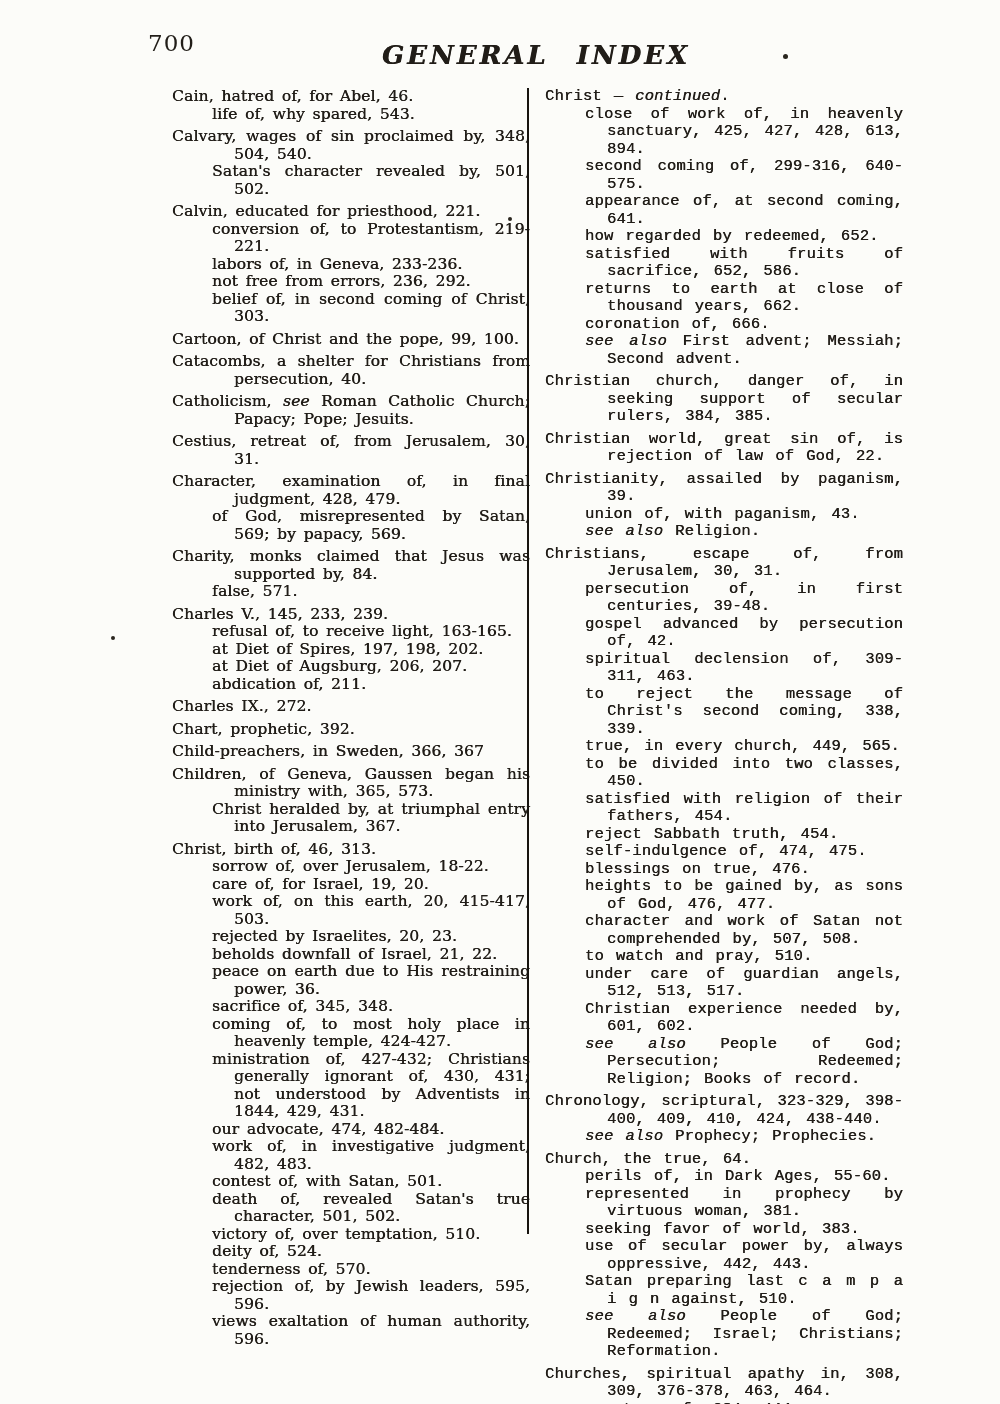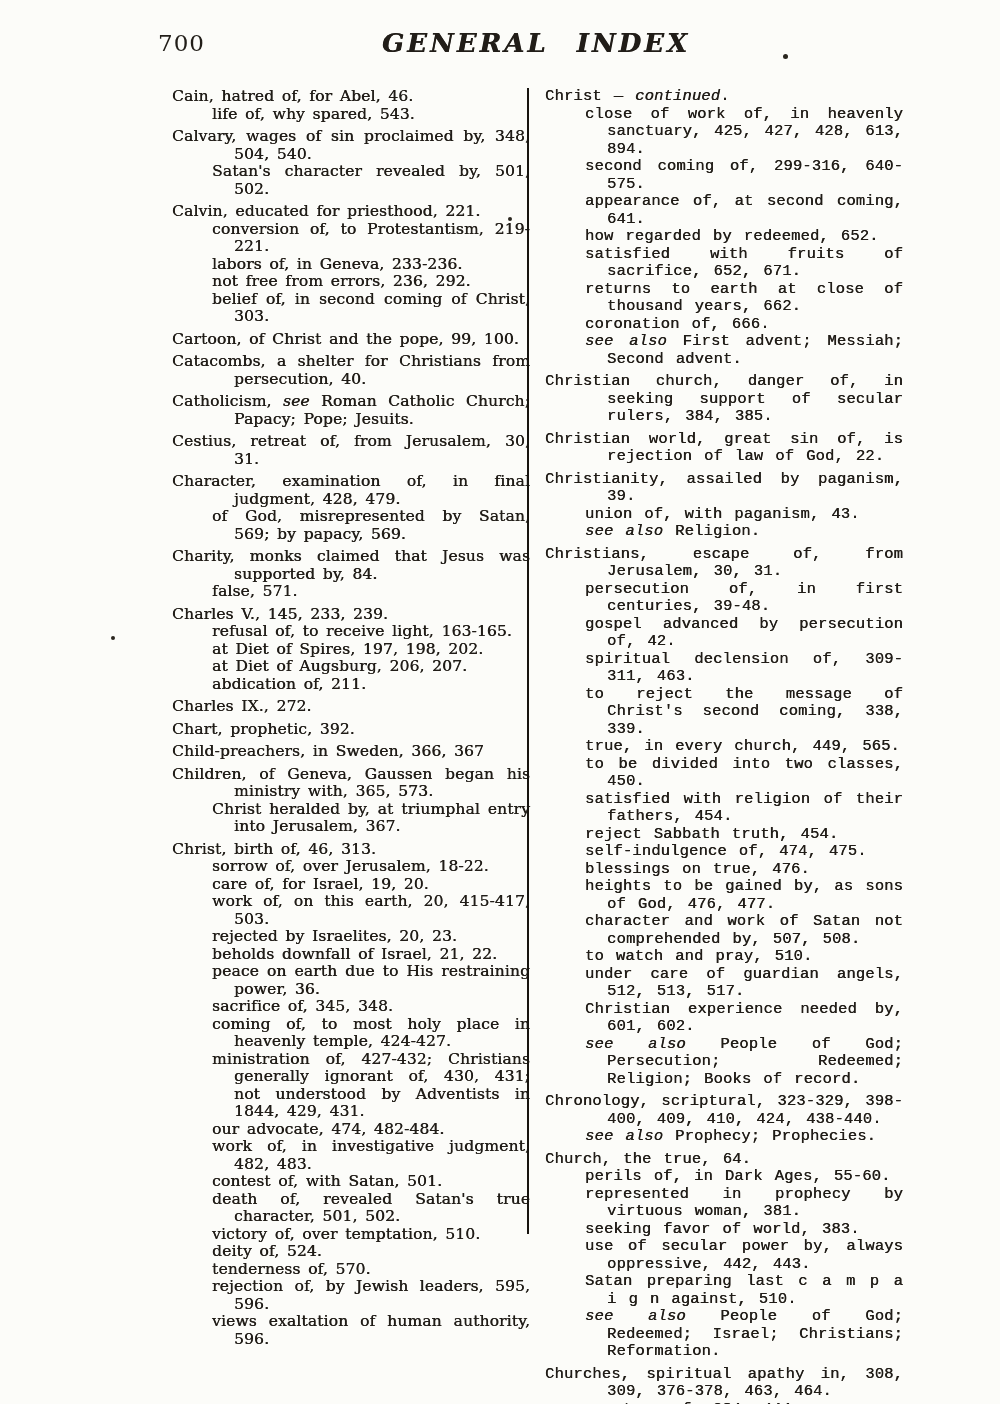--- a/index.html
+++ b/index.html
@@ -8,31 +8,31 @@
     position: relative;
     width: 1000px;
     height: 1404px;
     background: #fcfcf9;
     color: #211d18;
     font-family: "DejaVu Serif", serif;
     overflow: hidden;
   }
   .page-number {
     position: absolute;
-    left: 158px;
+    left: 148px;
     top: 30px;
     font-size: 23px;
     letter-spacing: 1px;
   }
   .page-title {
     position: absolute;
     left: 160px;
     right: 88px;
     top: 28px;
-    margin: 0;
+    margin: 12px;
     text-align: center;
     font-size: 26px;
     font-style: italic;
     font-weight: bold;
     letter-spacing: 3px;
     word-spacing: 16px;
     text-shadow: 0.4px 0 0 currentColor;
   }
   .column {
     position: absolute;
@@ -132,21 +132,21 @@
     </div>
 
   <div class="divider"></div>
 
   <div class="column right" id="col-right">
       <div class="entry main">Christ — <i>continued</i>.</div>
       <div class="entry sub">close of work of, in heavenly sanctuary, 425, 427, 428, 613, 894.</div>
       <div class="entry sub">second coming of, 299-316, 640-575.</div>
       <div class="entry sub">appearance of, at second coming, 641.</div>
       <div class="entry sub">how regarded by redeemed, 652.</div>
-      <div class="entry sub">satisfied with fruits of sacrifice, 652, 671.</div>
+      <div class="entry sub">satisfied with fruits of sacrifice, 652, 586.</div>
       <div class="entry sub">returns to earth at close of thousand years, 662.</div>
       <div class="entry sub">coronation of, 666.</div>
       <div class="entry sub"><i>see also</i> First advent; Messiah; Second advent.</div>
       <div class="entry main">Christian church, danger of, in seeking support of secular rulers, 384, 385.</div>
       <div class="entry main">Christian world, great sin of, is rejection of law of God, 22.</div>
       <div class="entry main">Christianity, assailed by paganism, 39.</div>
       <div class="entry sub">union of, with paganism, 43.</div>
       <div class="entry sub"><i>see also</i> Religion.</div>
       <div class="entry main">Christians, escape of, from Jerusalem, 30, 31.</div>
       <div class="entry sub">persecution of, in first centuries, 39-48.</div>

